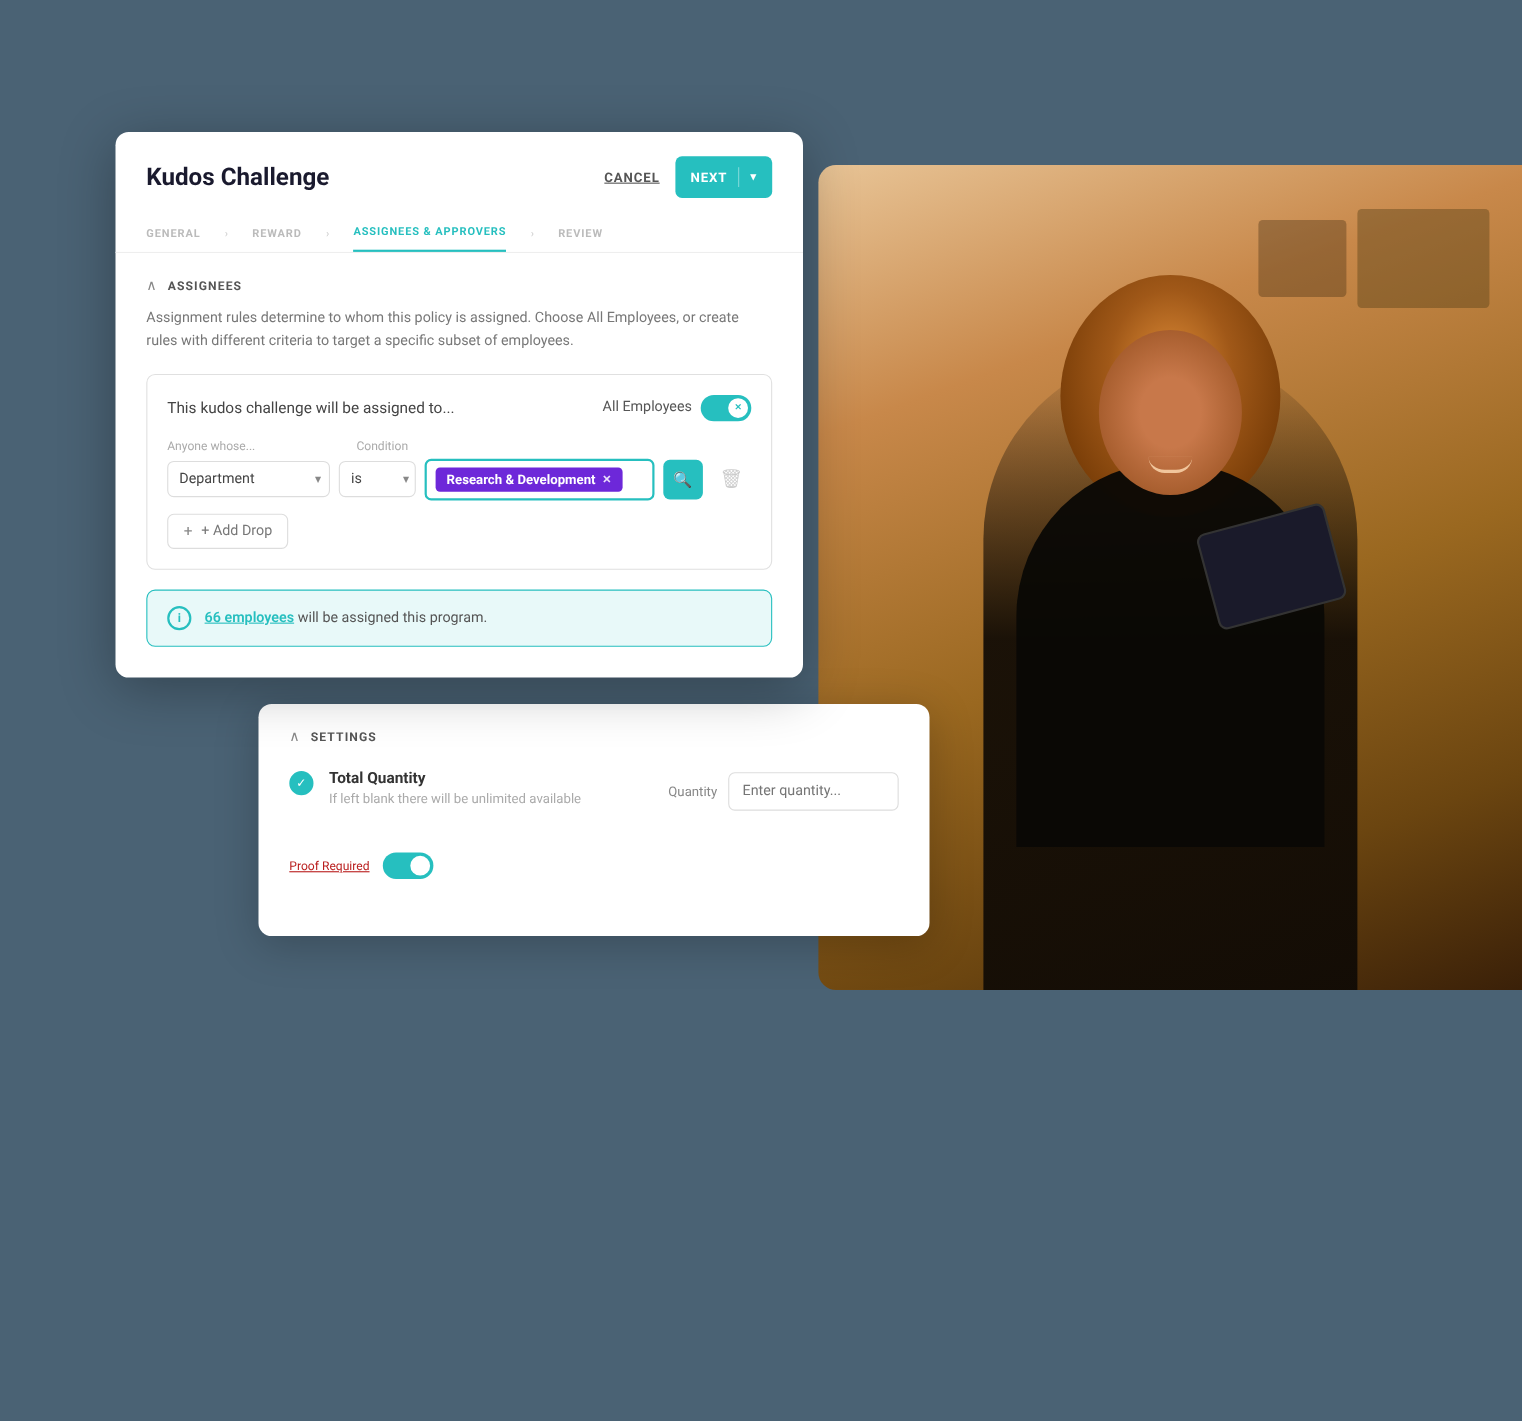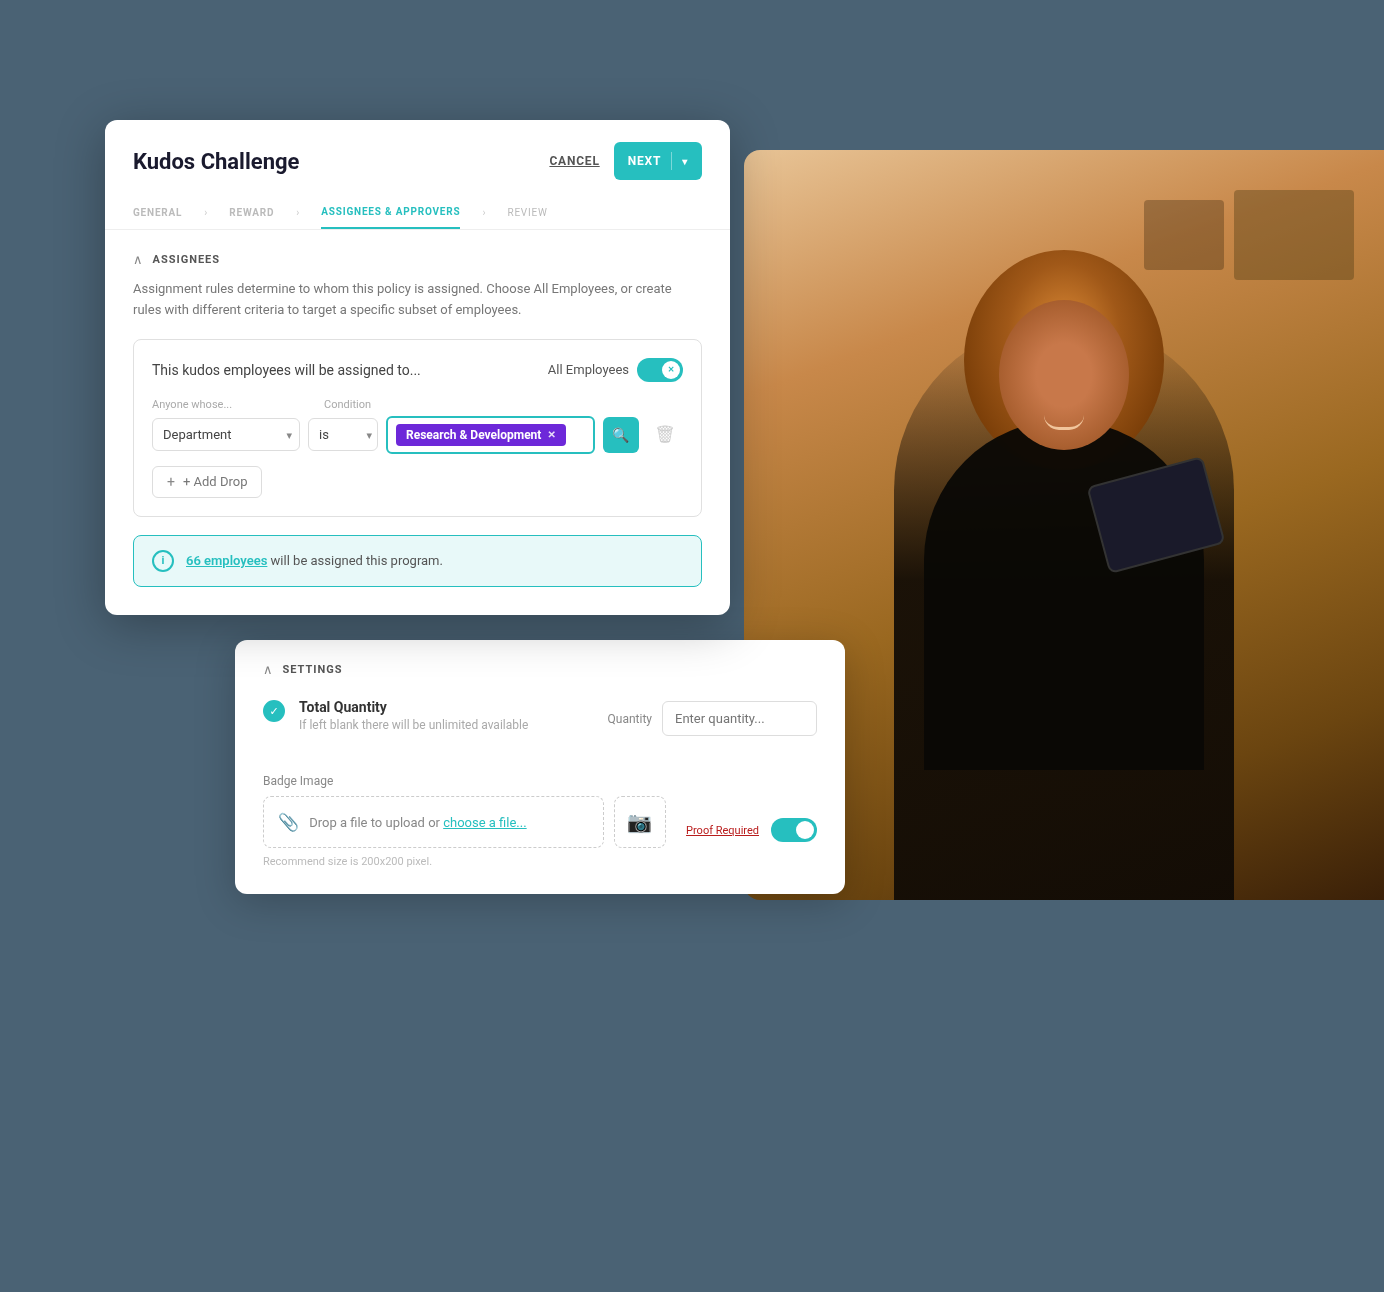--- a/index.html
+++ b/index.html
@@ -65,36 +65,36 @@
       </div>
     </div>
 
     <div style="display:flex;align-items:center;padding:10px 28px 0;gap:22px;border-bottom:1px solid #eee;">
       <span style="font-size:10px;font-weight:700;letter-spacing:0.8px;color:#bbb;padding-bottom:10px;cursor:pointer;">GENERAL</span>
       <span style="color:#ccc;font-size:10px;padding-bottom:10px;">›</span>
       <span style="font-size:10px;font-weight:700;letter-spacing:0.8px;color:#bbb;padding-bottom:10px;cursor:pointer;">REWARD</span>
       <span style="color:#ccc;font-size:10px;padding-bottom:10px;">›</span>
       <span style="font-size:10px;font-weight:700;letter-spacing:0.8px;color:#26bfbf;padding-bottom:10px;border-bottom:2px solid #26bfbf;cursor:pointer;">ASSIGNEES &amp; APPROVERS</span>
       <span style="color:#ccc;font-size:10px;padding-bottom:10px;">›</span>
-      <span style="font-size:10px;font-weight:400;letter-spacing:0.8px;color:#bbb;padding-bottom:10px;cursor:pointer;">REVIEW</span>
+      <span style="font-size:10px;font-weight:700;letter-spacing:0.8px;color:#bbb;padding-bottom:10px;cursor:pointer;">REVIEW</span>
     </div>
 
     <div style="padding:22px 28px 28px;">
 
       <div style="display:flex;align-items:center;gap:10px;margin-bottom:12px;">
         <span style="color:#888;font-size:13px;cursor:pointer;">∧</span>
         <span style="font-size:11px;font-weight:700;letter-spacing:1px;color:#555;">ASSIGNEES</span>
       </div>
 
       <p style="font-size:13px;color:#777;line-height:1.6;margin-bottom:18px;">Assignment rules determine to whom this policy is assigned. Choose All Employees, or create rules with different criteria to target a specific subset of employees.</p>
 
       <div style="border:1px solid #e0e0e0;border-radius:8px;padding:18px;">
 
         <div style="display:flex;align-items:center;justify-content:space-between;margin-bottom:16px;">
-          <span style="font-size:14px;color:#444;">This kudos employees will be assigned to...</span>
+          <span style="font-size:14px;color:#444;">This kudos challenge will be assigned to...</span>
           <div style="display:flex;align-items:center;gap:8px;">
             <span style="font-size:13px;color:#555;">All Employees</span>
             <div style="width:46px;height:24px;background:#26bfbf;border-radius:12px;position:relative;cursor:pointer;">
               <div style="position:absolute;right:3px;top:3px;width:18px;height:18px;background:white;border-radius:50%;display:flex;align-items:center;justify-content:center;">
                 <span style="font-size:8px;color:#26bfbf;font-weight:700;">✕</span>
               </div>
             </div>
           </div>
         </div>
 
@@ -180,35 +180,20 @@
       <div style="display:flex;flex-direction:column;gap:10px;padding-top:2px;">
         <div style="display:flex;align-items:center;gap:10px;">
           <span style="font-size:12px;color:#888;width:55px;text-align:right;">Quantity</span>
           <input type="text" style="width: 155px; padding: 9px 12px; border: 1px solid rgb(221, 221, 221); border-radius: 6px; font-size: 13px; color: rgb(187, 187, 187); font-family: inherit;" placeholder="Enter quantity...">
         </div>
       </div>
     </div>
 
     <div style="display:flex;align-items:flex-end;gap:20px;">
 
-      <div style="flex:1;">
-        <div style="font-size:12px;color:#888;margin-bottom:8px;">Badge Image</div>
-        <div style="display:flex;gap:10px;align-items:stretch;">
-          <div style="flex:1;border:1.5px dashed #ccc;border-radius:8px;padding:14px 14px;display:flex;align-items:center;gap:10px;cursor:pointer;">
-            <span style="color:#26bfbf;font-size:17px;">📎</span>
-            <span style="font-size:13px;color:#888;">
-              <span>Drop a file to upload or </span><a style="color:#26bfbf;text-decoration:underline;cursor:pointer;">choose a file...</a>
-            </span>
-          </div>
-          <button style="width:52px;height:52px;border:1.5px dashed #ccc;border-radius:8px;background:white;cursor:pointer;display:flex;align-items:center;justify-content:center;font-size:20px;color:#ccc;">
-            <span>📷</span>
-          </button>
-        </div>
-        <div style="font-size:11px;color:#bbb;margin-top:7px;">Recommend size is 200x200 pixel.</div>
-      </div>
 
       <div style="display:flex;align-items:center;gap:12px;padding-bottom:26px;">
         <span style="font-size:11px;color:#b91c1c;text-decoration:underline;">Proof Required</span>
         <div style="width:46px;height:24px;background:#26bfbf;border-radius:12px;position:relative;cursor:pointer;">
           <div style="position:absolute;right:3px;top:3px;width:18px;height:18px;background:white;border-radius:50%;"></div>
         </div>
       </div>
     </div>
   </div>
 

